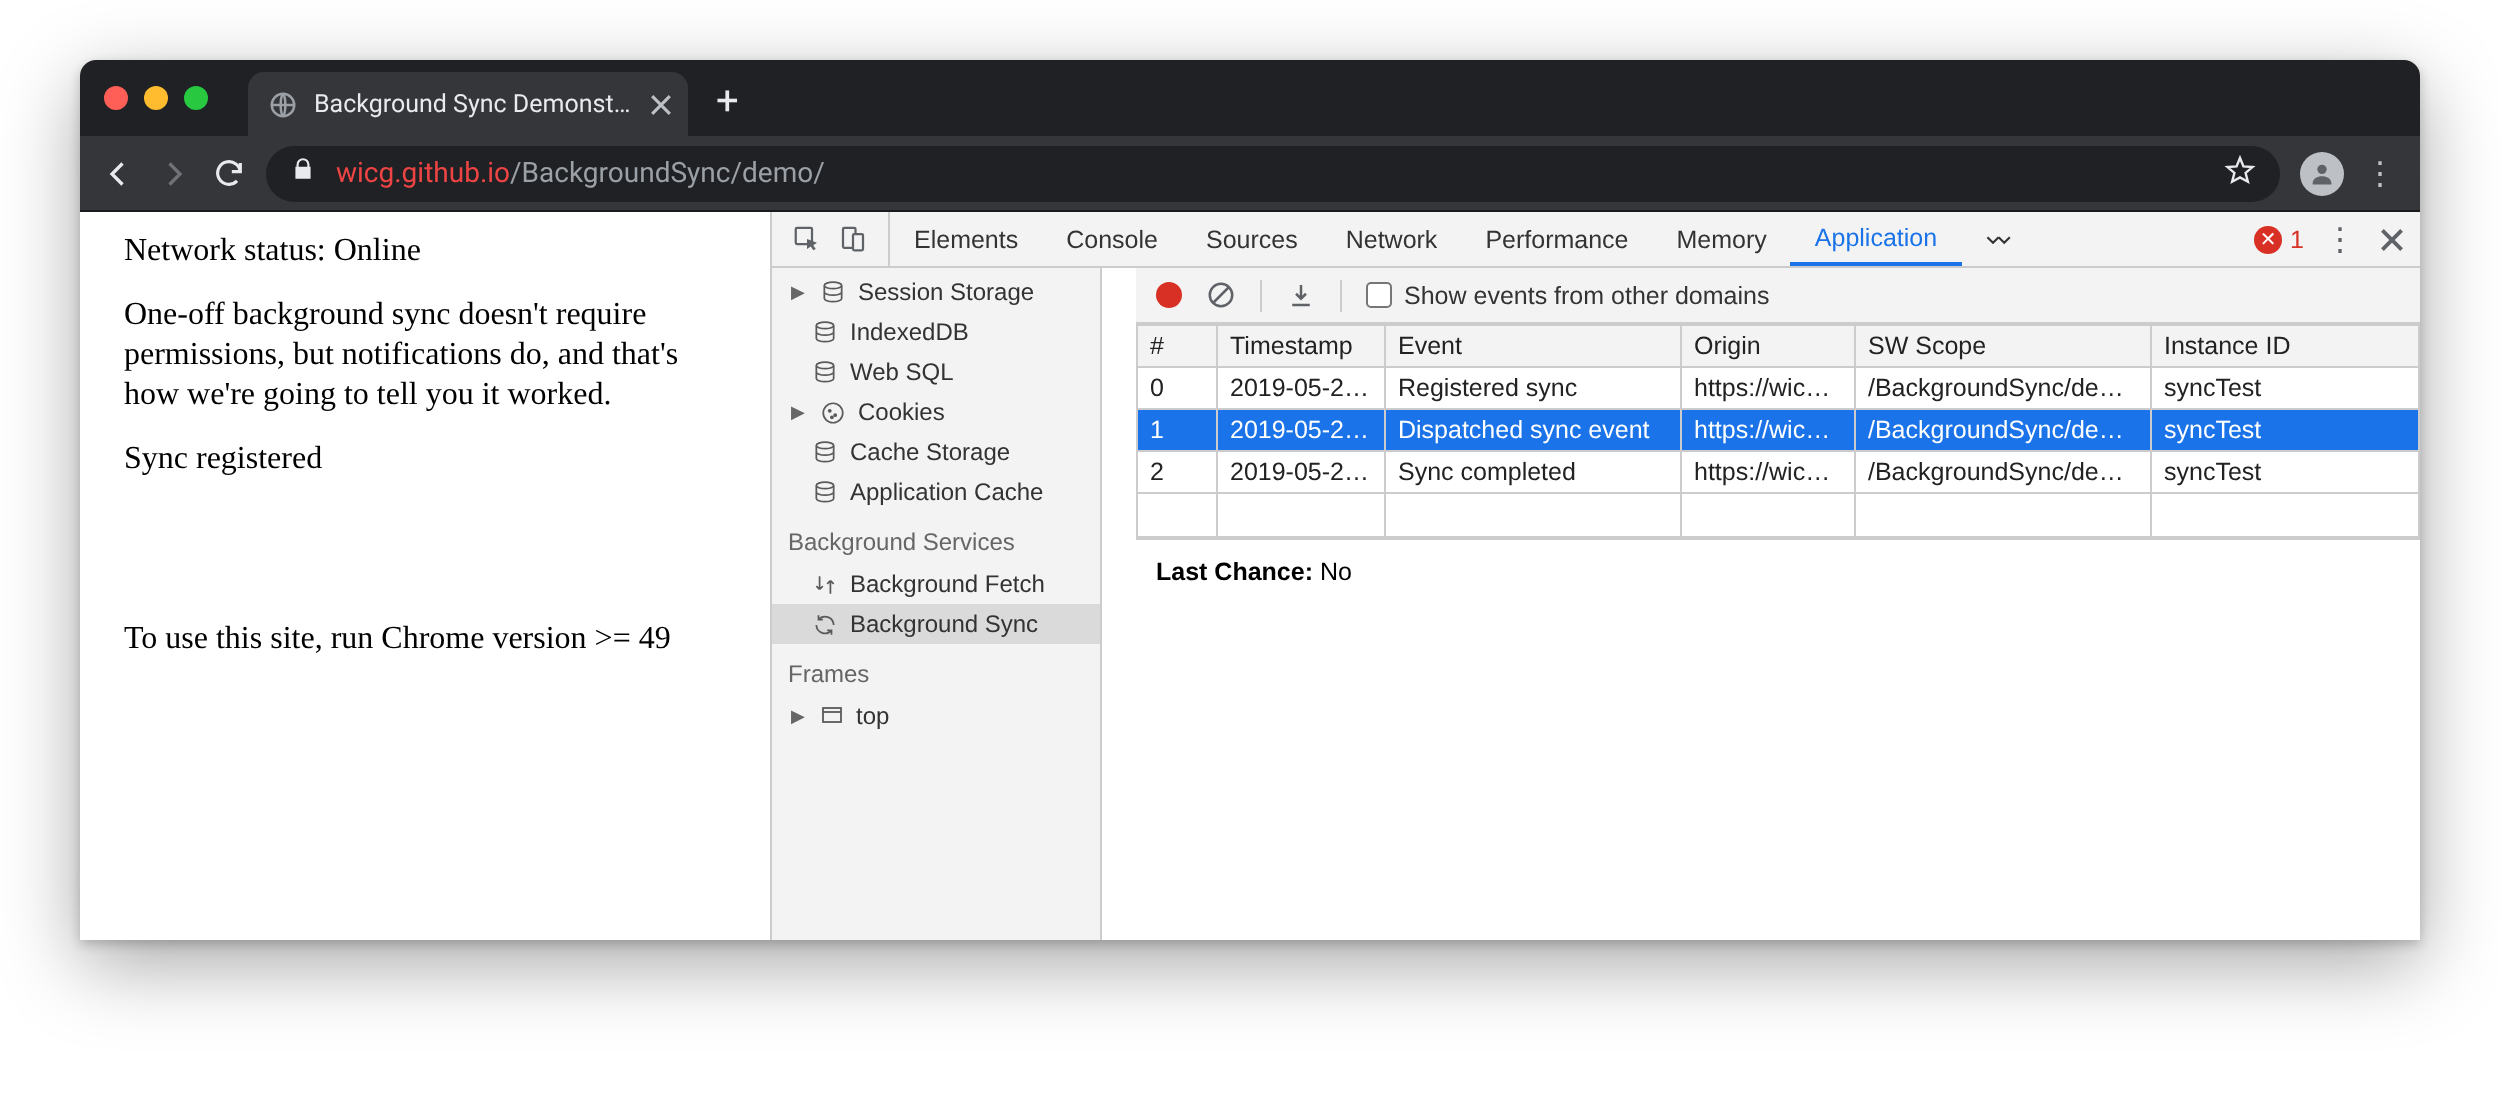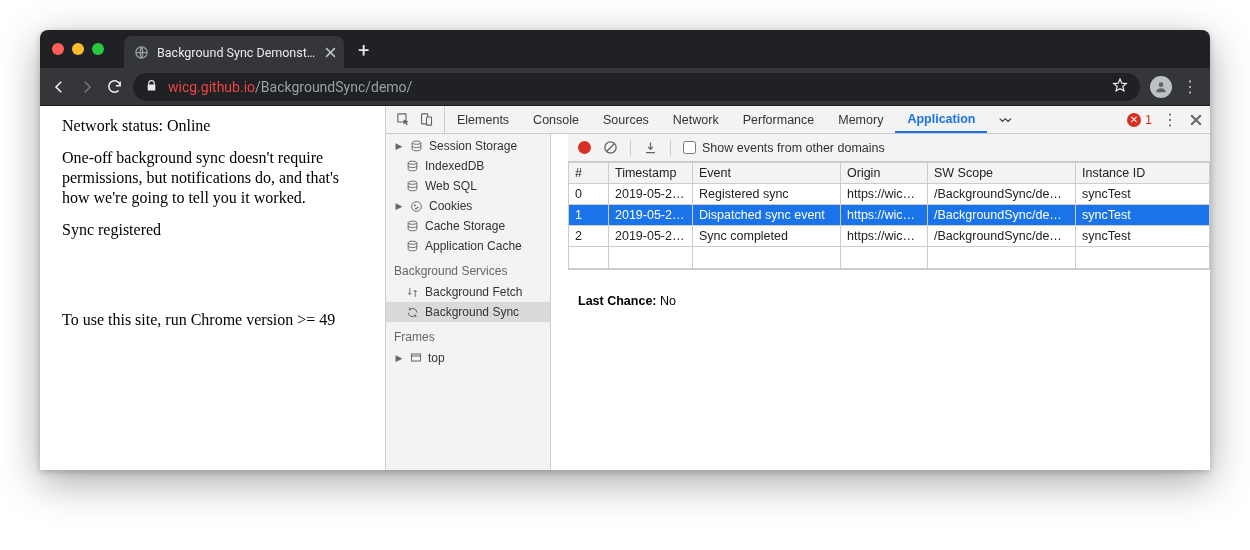--- a/index.html
+++ b/index.html
@@ -124,21 +124,21 @@
     border-bottom: 1px solid #ccc;
     display:flex;
     align-items:center;
     font-size: 12.5px;
     color:#333;
     background:#f3f3f3;
   }
   .dt-tabs .inspect-icons { display:flex; align-items:center; gap:8px; padding: 0 10px; border-right:1px solid #ccc; height:100%; }
   .dt-tabs .tablist { display:flex; align-items:stretch; height:100%; }
   .dt-tab { padding: 0 12px; display:flex; align-items:center; cursor:pointer; color:#333; }
-  .dt-tab.active { color:#1a73e8; border-bottom: 2px solid #1a73e8; font-weight: bold; }
+  .dt-tab.active { color:#1a73e8; border-bottom: 2px solid #1a73e8; }
   .dt-right { margin-left:auto; display:flex; align-items:center; padding-right: 8px; gap:10px; }
   .err-badge { display:flex; align-items:center; gap:4px; color:#d93025; font-weight:500; }
   .err-circle { width:14px; height:14px; border-radius:50%; background:#d93025; color:#fff; display:flex; align-items:center; justify-content:center; font-size:10px; }
   .dt-body {
     flex:1;
     display:flex;
     min-height:0;
   }
   .dt-sidebar {
     width: 165px;
@@ -188,21 +188,21 @@
   .dt-table col.c-idx { width:40px; }
   .dt-table col.c-ts { width:84px; }
   .dt-table col.c-ev { width:148px; }
   .dt-table col.c-or { width:87px; }
   .dt-table col.c-sw { width:148px; }
   .dt-table col.c-id {  }
   .dt-table tr.selected td { background:#1a73e8; color:#fff; }
   .dt-table tr.spacer td { height:22px; border-top:none; }
   .dt-detail {
     border-top: 1px solid #ccc;
-    padding: 24px 10px;
+    padding: 9px 10px;
     font-size: 12.5px;
   }
   .dt-detail b { font-weight:600; }
   .icon-btn { color:#5f6368; display:flex; align-items:center; cursor:pointer; }
 </style>
 </head>
 <body>
 
 <div class="window">
 

